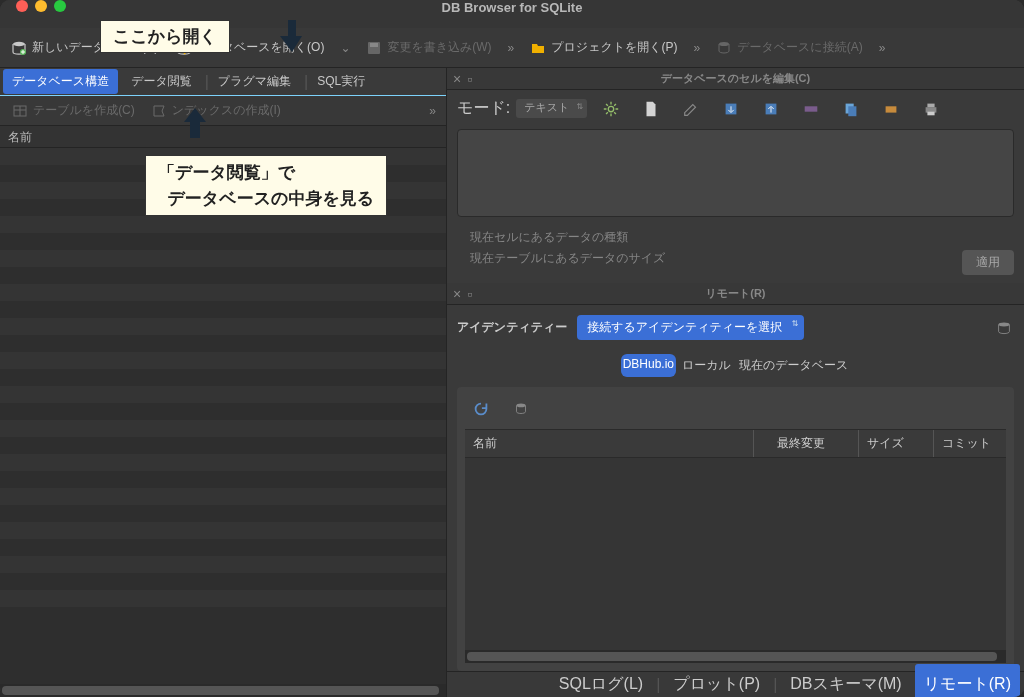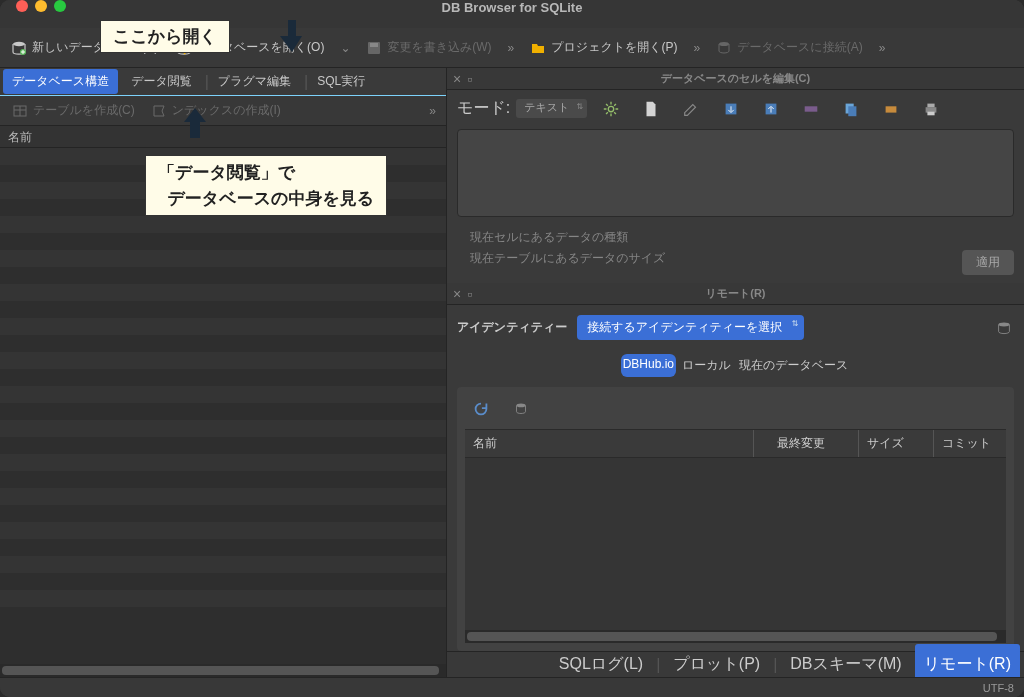--- a/index.html
+++ b/index.html
@@ -347,23 +347,20 @@
         <div class="btab">SQLログ(L)</div>
         <span class="tab-sep">|</span>
         <div class="btab">プロット(P)</div>
         <span class="tab-sep">|</span>
         <div class="btab">DBスキーマ(M)</div>
         <div class="btab active">リモート(R)</div>
       </div>
     </div>
   </div>
 
-  <div class="statusbar">
-    <span>UTF-8</span>
-  </div>
 </div>
 
 <div class="callout callout1">ここから開く</div>
 <div class="arrow-down">
   <svg width="24" height="32" viewBox="0 0 24 32">
       <path d="M8 0h8v16h6L12 32 0 16h8z"></path>
     </svg>
 </div>
 <div class="arrow-up">
   <svg width="22" height="30" viewBox="0 0 22 30">

